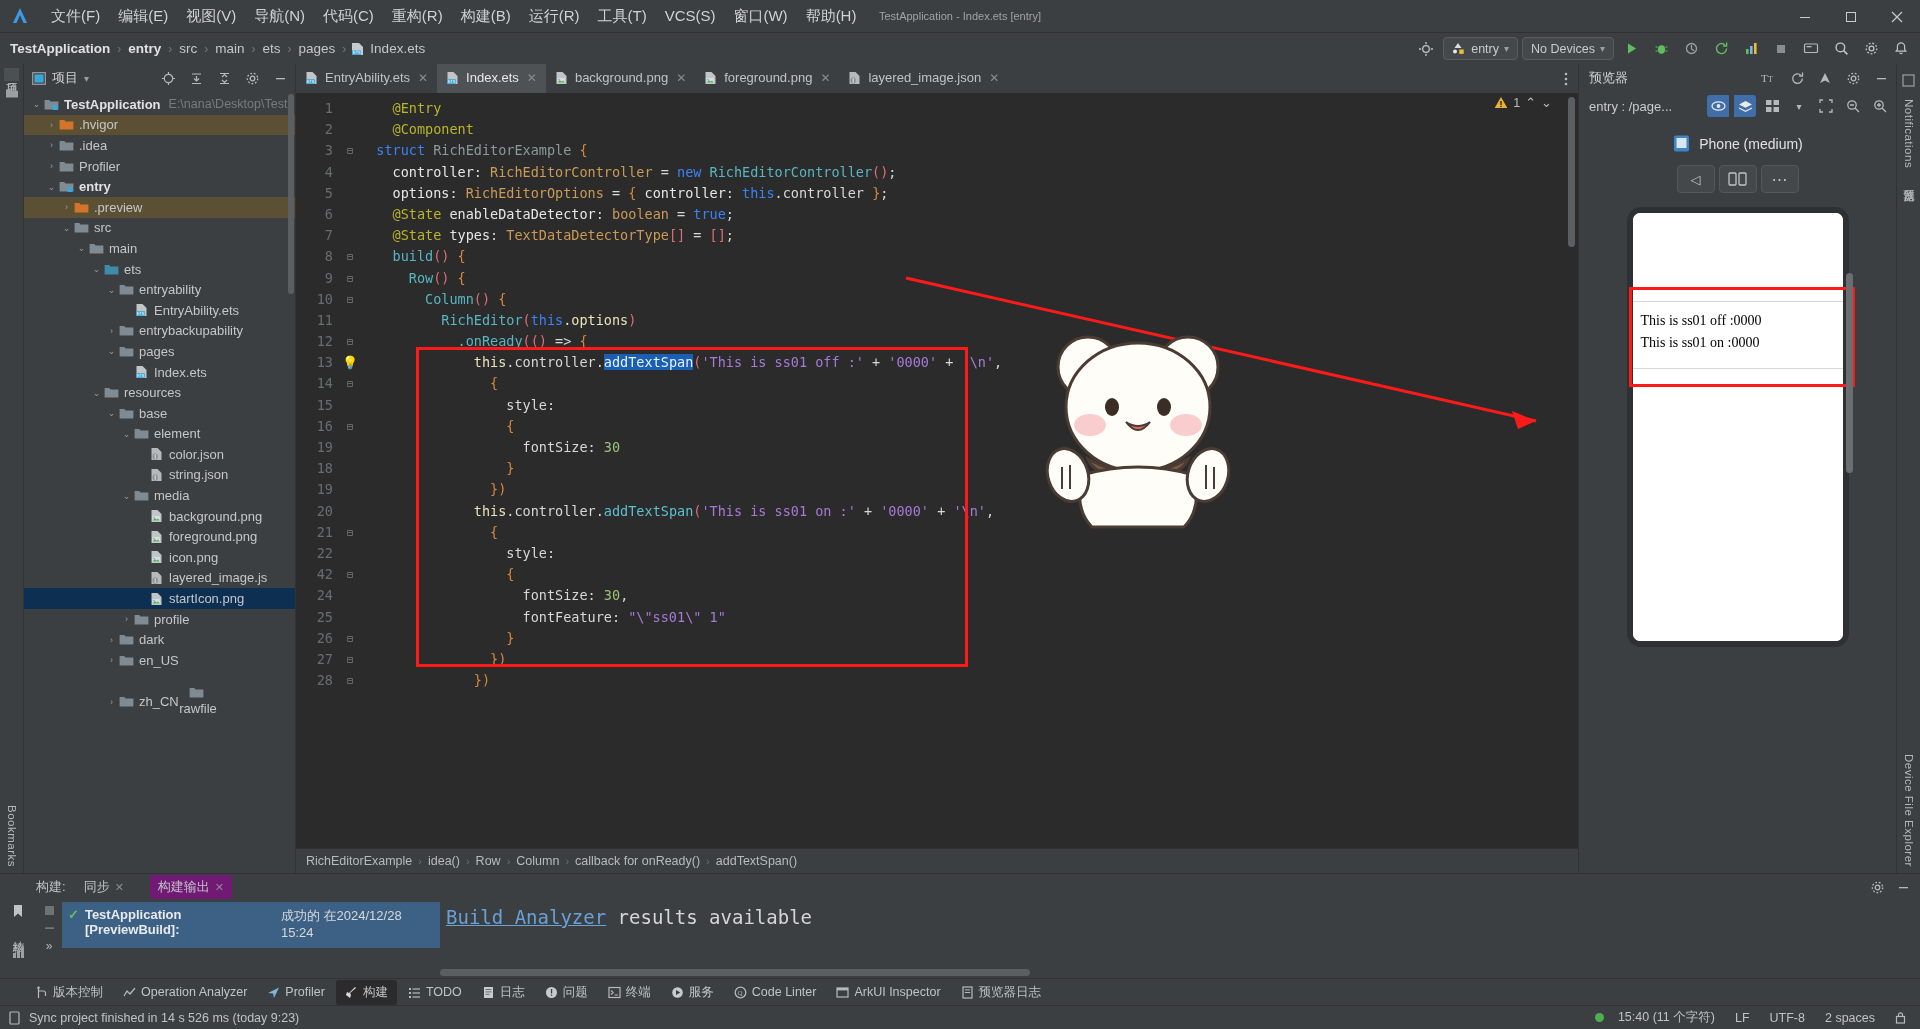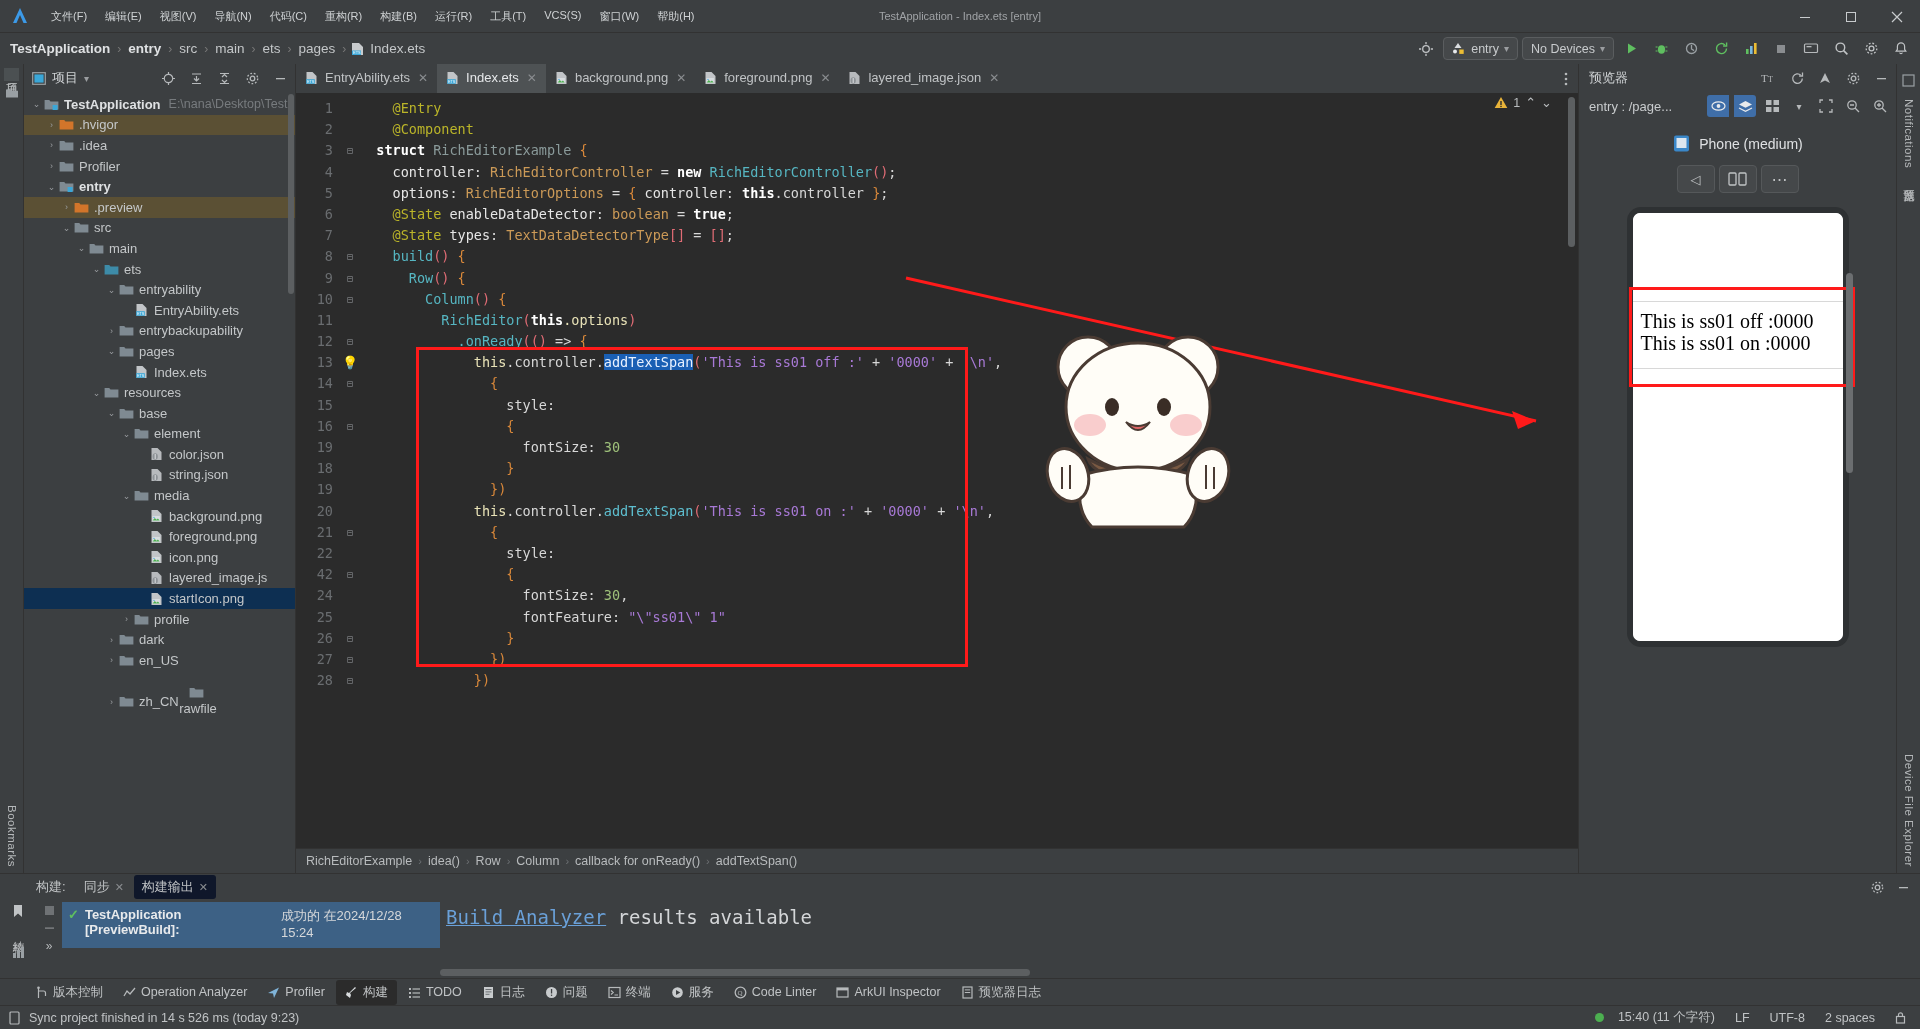--- a/index.html
+++ b/index.html
@@ -9,21 +9,21 @@
     font-family:"Liberation Sans", sans-serif;
     font-size:13px; color:#bbbbbb;
     -webkit-font-smoothing:antialiased;
   }
   .app{ position:relative; width:1920px; height:1029px; display:flex; flex-direction:column; }
 
   
   .menubar{ height:33px; background:#3c3f41; display:flex; align-items:center;
             padding-left:8px; flex:0 0 33px; position:relative; border-bottom:1px solid #323232;}
   .logo{ width:24px;height:24px;margin-right:10px; display:flex;align-items:center;justify-content:center;}
-  .menu-item{ padding:3px 9px; font-size:11px; color:#cfd2d4; cursor:default; white-space:nowrap;}
+  .menu-item{ padding:3px 9px; font-size:15px; color:#cfd2d4; cursor:default; white-space:nowrap;}
   .wintitle{ position:absolute; left:50%; transform:translateX(-50%); font-size:11px; color:#a0a3a6; white-space:nowrap;}
   .winbtns{ position:absolute; right:0; top:0; height:33px; display:flex;}
   .winbtn{ width:46px; height:33px; display:flex;align-items:center;justify-content:center; color:#c8cbcd;}
 
   
   .navbar{ height:31px; background:#3c3f41; display:flex; align-items:center; padding-left:8px;
            flex:0 0 31px; position:relative;}
   .crumb{ display:flex; align-items:center; font-size:13.5px; color:#c4c7c9;}
   .crumb span.txt{ padding:0 2px;}
   .crumb .sep{ color:#777; margin:0 5px; font-size:12px;}
@@ -75,21 +75,21 @@
             font-size:12.5px; color:#b9bcbe;}
   .codearea{ position:absolute; inset:0; display:flex; font-family:"DejaVu Sans Mono", monospace; font-size:13.5px;}
   .gutter{ width:44px; flex:0 0 44px; text-align:right; padding-right:7px; color:#6a6d70; padding-top:5px;
            background:#2b2b2b; user-select:none;}
   .gutter div{ height:21.2px; line-height:21.2px;}
   .foldcol{ width:20px; flex:0 0 20px; padding-top:5px; color:#787b7e; background:#2b2b2b;}
   .foldcol div{ height:21.2px; line-height:21.2px; text-align:center; font-size:10px;}
   .codetext{ flex:1; padding-top:5px; overflow:hidden; white-space:pre; position:relative;}
   .codetext .ln{ height:21.2px; line-height:21.2px;}
   .k-ann{ color:#bbb529; }            
-  .k-kw{ color:#ffffff; font-weight:bold;}
+  .k-kw{ color:#3b82f6; font-weight:normal;}
   .k-type{ color:#cc9a57;}
   .k-cls{ color:#8a9a9a;}
   .k-fn{ color:#56b6c2;}
   .k-fn2{ color:#5ebfd0;}
   .k-str{ color:#a879d6;}
   .k-num{ color:#9ec07a;}
   .k-brk{ color:#d9883a;}
   .k-paren{ color:#e06c75;}
   .k-this{ color:#e8e2b7;}
   .k-plain{ color:#d8d8d8;}
@@ -111,33 +111,33 @@
   .pvsub .name{ font-size:13px; color:#c8cbcd; flex:1; white-space:nowrap; overflow:hidden;}
   .pvbody{ flex:1; background:#3c3f41; position:relative; display:flex; flex-direction:column; align-items:center;}
   .devlabel{ display:flex; align-items:center; gap:8px; margin-top:14px; font-size:14px; color:#dfe1e3;}
   .devctrls{ display:flex; gap:4px; margin-top:12px; align-items:center;}
   .devbtn{ width:38px;height:28px; border:1px solid #55585a; border-radius:4px; background:#45484a;
            display:flex;align-items:center;justify-content:center; color:#c0c3c5;}
   .phone{ margin-top:14px; width:222px; height:440px; background:#fff; border:6px solid #2e3133;
           border-radius:14px; position:relative; }
   .phone .screen{ position:absolute; inset:0; background:#fff; border-radius:7px; overflow:hidden;}
   .pvline{ height:1px; background:#d8d8d8; }
-  .pvtext{ font-family:"Liberation Serif", serif; color:#000; font-size:20px; line-height:22px; padding-left:8px;}
+  .pvtext{ font-family:"Liberation Serif", serif; color:#000; font-size:14px; line-height:22px; padding-left:8px;}
   .phone-redbox{ position:absolute; border:3px solid #ff1a1a; }
   .pvscroll{ position:absolute; right:-10px; top:60px; width:7px; height:200px; background:#6b6e70; border-radius:4px;}
 
   
   .rightrail{ width:24px; flex:0 0 24px; background:#3c3f41; border-left:1px solid #323232;
               display:flex; flex-direction:column; align-items:center; padding-top:4px;}
 
   
   .bottompanel{ flex:0 0 105px; background:#3c3f41; display:flex; flex-direction:column; border-top:1px solid #323232;}
   .bptabs{ height:26px; display:flex; align-items:center; padding-left:36px; gap:2px; position:relative;}
   .bptab{ font-size:13px; color:#c0c3c5; padding:3px 8px; display:flex; align-items:center; gap:5px;}
-  .bptab.active{ background:#0f172a; border-radius:3px;}
+  .bptab.active{ background:#701a75; border-radius:3px;margin-left:16px;}
   .bptab .x{ color:#8a8d90; font-size:11px;}
   .bplabel{ font-size:13px; color:#c0c3c5; margin-right:8px;}
   .bpright{ position:absolute; right:6px; display:flex; gap:4px; align-items:center;}
   .bpbody{ flex:1; display:flex; min-height:0;}
   .bpgutter{ width:36px; flex:0 0 36px; display:flex; flex-direction:column; align-items:center; gap:7px; padding-top:4px;}
   .bpleftcol{ width:26px; flex:0 0 26px; display:flex;flex-direction:column;align-items:center; gap:8px; padding-top:4px;}
   .buildlist{ width:378px; flex:0 0 378px; background:#3c3f41; padding-top:2px;}
   .buildrow{ background:#3d6185; color:#e8eaec; font-size:13px; padding:5px 6px; display:flex; align-items:center; gap:6px;
              height:46px; align-items:flex-start;}
   .buildrow .chk{ color:#5fbf60; font-weight:bold;}

